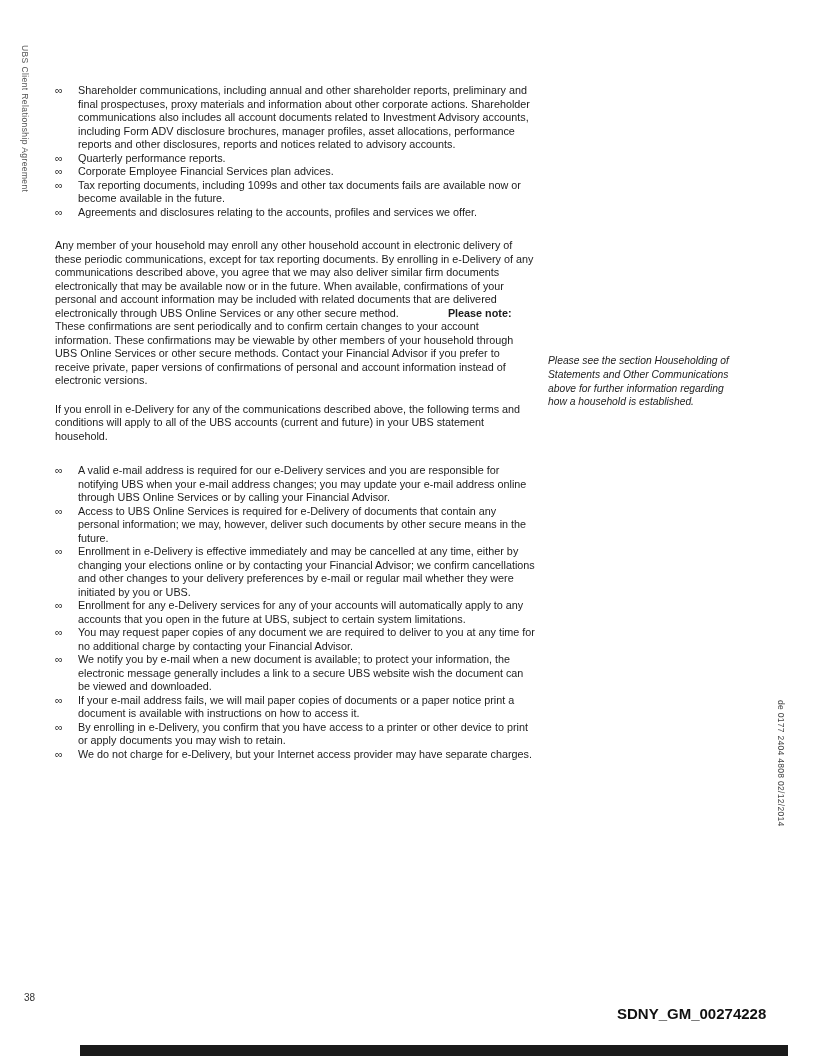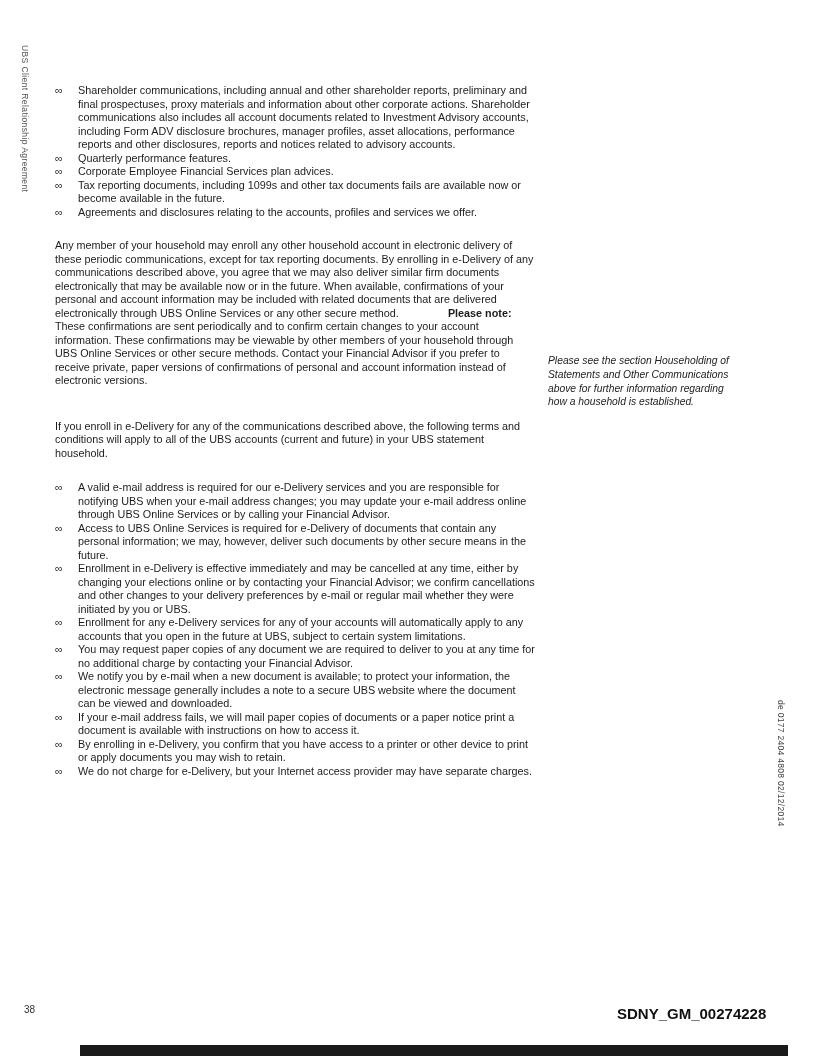--- a/index.html
+++ b/index.html
@@ -44,40 +44,39 @@
     line-height: 13.5px;
   }
   .bullet-item { display: flex; }
   .bullet-marker {
     flex: 0 0 23px;
     width: 23px;
     font-size: 10.5px;
   }
   .bullet-text { flex: 1; }
   .para-block-1 { margin-top: 20px; }
-  .para-block-2 { margin-top: 32px; }
+  .para-block-2 { margin-top: 15px; }
   .list-2 { margin-top: 21px; }
   .bold { font-weight: bold; padding-left: 46px; }
   .side-note {
     position: absolute;
     left: 548px;
     top: 354px;
     width: 188px;
     font-size: 10.3px;
     line-height: 13.8px;
     font-style: italic;
     color: #222;
   }
   .page-number {
     position: absolute;
     left: 24px;
     top: 992px;
     font-size: 10px;
     color: #333;
-    margin-top: 12px;
   }
   .bates-number {
     position: absolute;
     left: 617px;
     top: 1005px;
     font-size: 15px;
     font-weight: bold;
     color: #111;
   }
   .bottom-bar {
@@ -98,21 +97,21 @@
 
   <div class="main-col">
 
     <div class="list-1">
       <div class="bullet-item">
         <span class="bullet-marker">∞</span>
         <span class="bullet-text">Shareholder communications, including annual and other shareholder reports, preliminary and final prospectuses, proxy materials and information about other corporate actions. Shareholder communications also includes all account documents related to Investment Advisory accounts, including Form ADV disclosure brochures, manager profiles, asset allocations, performance reports and other disclosures, reports and notices related to advisory accounts.</span>
       </div>
       <div class="bullet-item">
         <span class="bullet-marker">∞</span>
-        <span class="bullet-text">Quarterly performance features.</span>
+        <span class="bullet-text">Quarterly performance reports.</span>
       </div>
       <div class="bullet-item">
         <span class="bullet-marker">∞</span>
         <span class="bullet-text">Corporate Employee Financial Services plan advices.</span>
       </div>
       <div class="bullet-item">
         <span class="bullet-marker">∞</span>
         <span class="bullet-text">Tax reporting documents, including 1099s and other tax documents fails are available now or become available in the future.</span>
       </div>
       <div class="bullet-item">
@@ -141,21 +140,21 @@
       <div class="bullet-item">
         <span class="bullet-marker">∞</span>
         <span class="bullet-text">Enrollment for any e-Delivery services for any of your accounts will automatically apply to any accounts that you open in the future at UBS, subject to certain system limitations.</span>
       </div>
       <div class="bullet-item">
         <span class="bullet-marker">∞</span>
         <span class="bullet-text">You may request paper copies of any document we are required to deliver to you at any time for no additional charge by contacting your Financial Advisor.</span>
       </div>
       <div class="bullet-item">
         <span class="bullet-marker">∞</span>
-        <span class="bullet-text">We notify you by e-mail when a new document is available; to protect your information, the electronic message generally includes a note to a secure UBS website where the document can be viewed and downloaded.</span>
+        <span class="bullet-text">We notify you by e-mail when a new document is available; to protect your information, the electronic message generally includes a link to a secure UBS website wish the document can be viewed and downloaded.</span>
       </div>
       <div class="bullet-item">
         <span class="bullet-marker">∞</span>
         <span class="bullet-text">If your e-mail address fails, we will mail paper copies of documents or a paper notice print a document is available with instructions on how to access it.</span>
       </div>
       <div class="bullet-item">
         <span class="bullet-marker">∞</span>
         <span class="bullet-text">By enrolling in e-Delivery, you confirm that you have access to a printer or other device to print or apply documents you may wish to retain.</span>
       </div>
       <div class="bullet-item">

